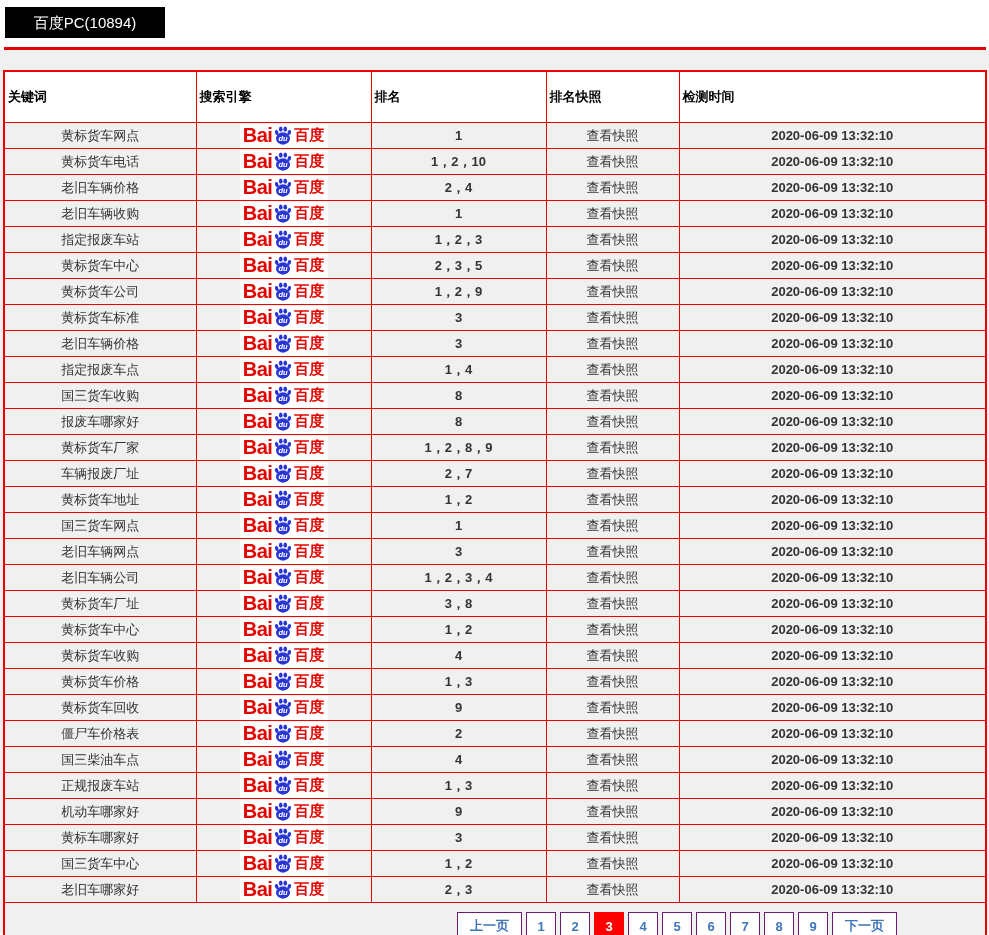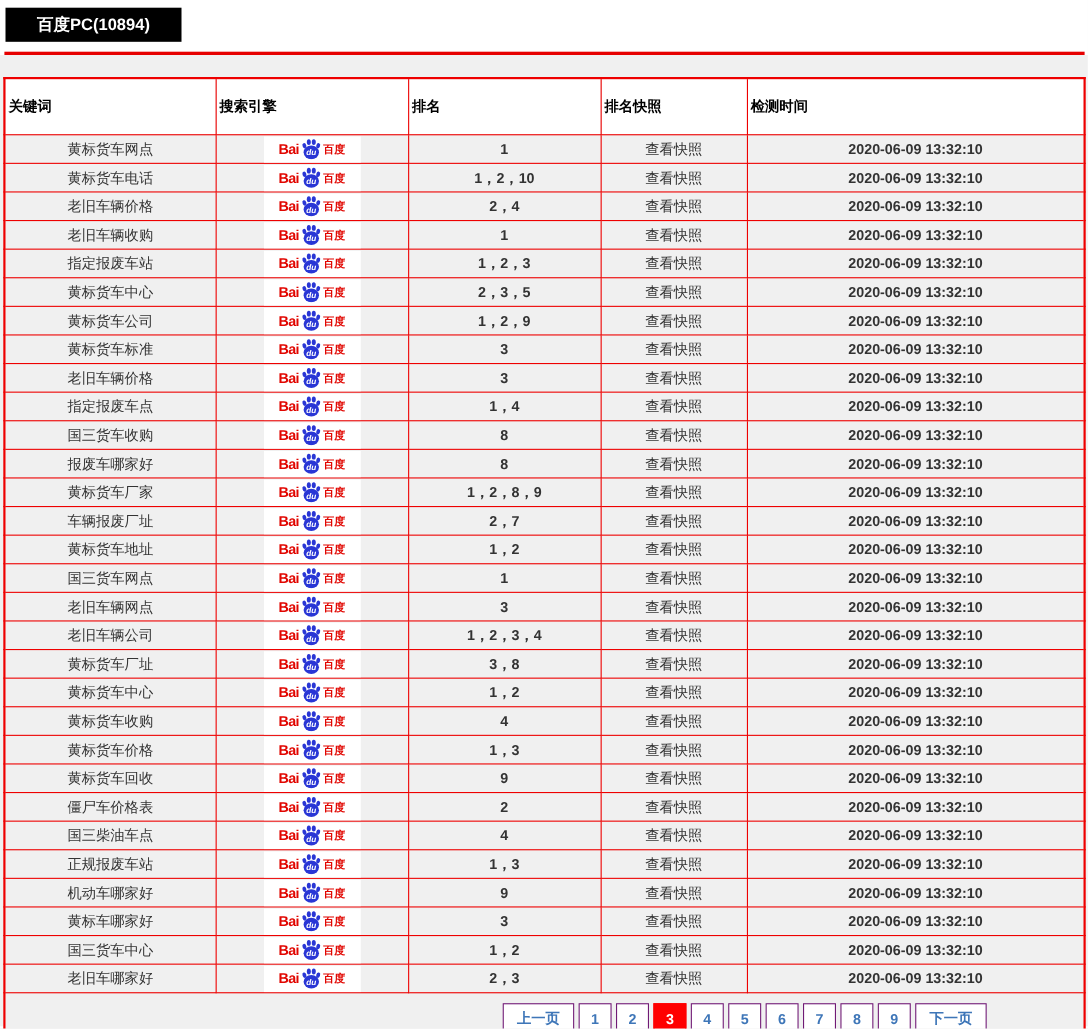--- a/index.html
+++ b/index.html
@@ -6,21 +6,21 @@
   html,body { margin:0; padding:0; }
   body {
     width: 989px; height: 935px; background: #fff;
     font-family: "Liberation Sans", "DejaVu Sans", sans-serif;
     overflow: hidden;
   }
   
   .tabs { display:flex; gap:4px; padding:7px 0 0 5px; }
   .tab {
     width:160px; height:31px; line-height:31px; text-align:center;
-    color:#fff; font-weight:bold; font-size:15px; cursor:pointer;
+    color:#fff; font-weight:normal; font-size:15px; cursor:pointer;
   }
   .tab-pc { background:#000; }
   .tab-mobile { background: var(--tab-red, #b41e24); }
   
   .red-line { height:3px; background: var(--line-red, #e60000); margin:9px 3px 0 4px; }
   
   .content { background: var(--row-bg, #f0f0f0); height:883px; padding:20px 3px 0 3px; }
   
   table.rank-table {
     width:982px; border-collapse:collapse; table-layout:fixed;
@@ -35,23 +35,23 @@
     font-size:13px; color:#000; font-weight:bold;
   }
   .rank-table tbody td { height:26px; text-align:center; padding:0; font-size:13px; color:#333; }
   td.rank, td.time { font-weight:bold; color:#101010; }
   .snap-link { color:#333; text-decoration:none; cursor:pointer;margin-top:44px; }
   
   .logo-box {
     display:inline-flex; align-items:center; justify-content:center;
     background:#fff; width:88px; height:24px; vertical-align:middle;
   }
-  .logo-bai { color: var(--logo-red, #e10601); font-weight:bold; font-size:13px; letter-spacing:-0.5px; }
+  .logo-bai { color: var(--logo-red, #e10601); font-weight:bold; font-size:20px; letter-spacing:-0.5px; }
   .paw { width:20px; height:20px; margin:0 1px; color: var(--logo-blue, #2936d5); position:relative; top:-1px; }
-  .logo-cn { color: var(--logo-red, #e10601); font-weight:bold; font-size:10px; }
+  .logo-cn { color: var(--logo-red, #e10601); font-weight:bold; font-size:15px; }
   
   .rank-table tfoot td { height:48px; padding:0 88px 0 0; background: var(--row-bg, #f0f0f0); }
   .pagination { display:flex; justify-content:flex-end; align-items:center; gap:4px; }
   .page-btn {
     display:inline-flex; align-items:center; justify-content:center;
     height:28px; min-width:30px; background:#fff; border:1px solid #701a75;
     color: var(--page-blue, #3e76b8); font-size:13px; font-weight:bold; cursor:pointer;
     text-decoration:none;
   }
   .page-btn.prev, .page-btn.next { padding:0 12px; }

